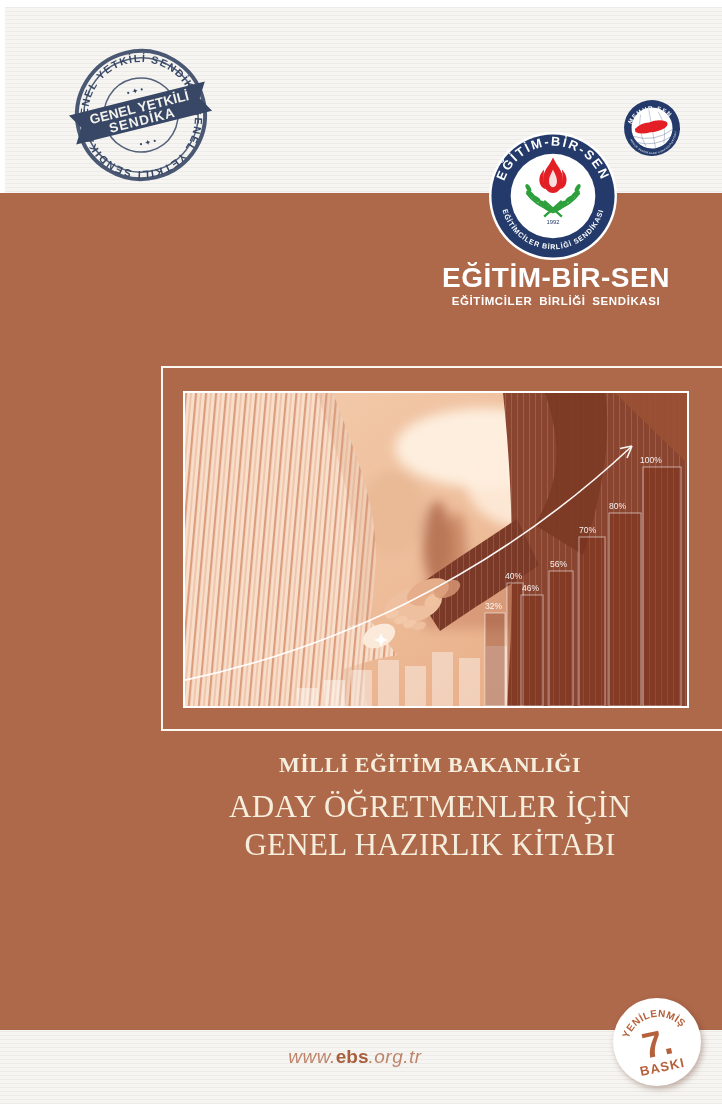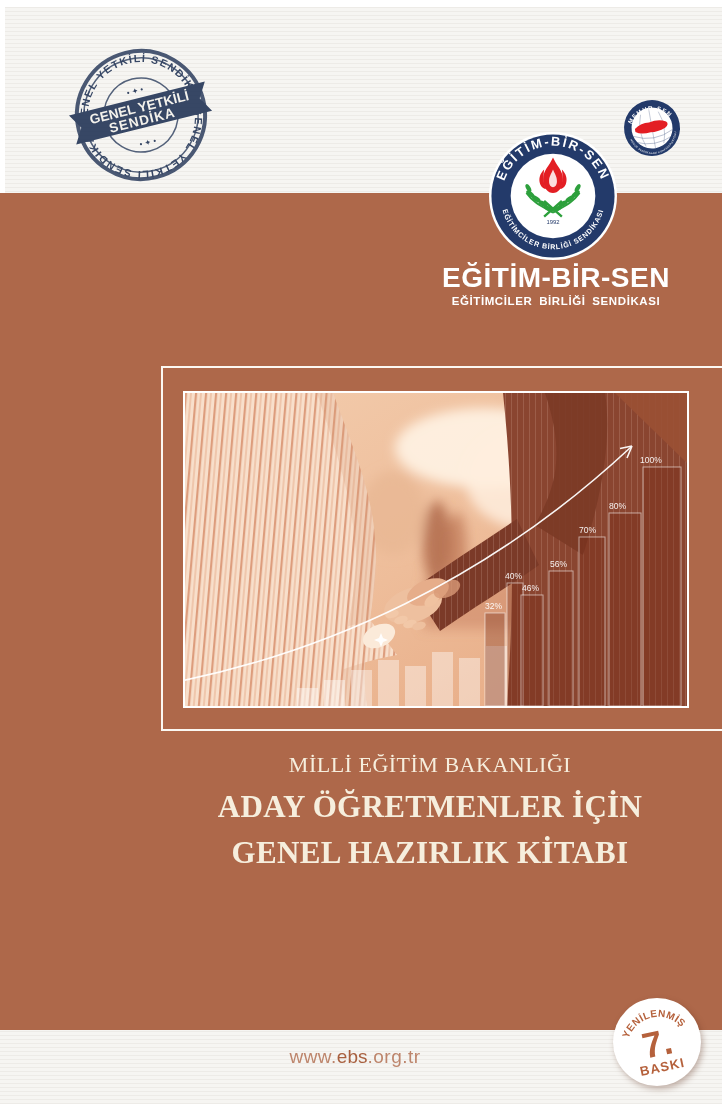--- a/index.html
+++ b/index.html
@@ -20,28 +20,28 @@
   
   .orgname{position:absolute;left:396px;top:264px;width:320px;text-align:center;color:#ffffff;}
   .orgname .main{font-size:28px;font-weight:bold;letter-spacing:.5px;line-height:28px;}
   .orgname .sub{font-size:11.5px;font-weight:bold;letter-spacing:.6px;margin-top:3px;word-spacing:3px;}
   
   .frame-outline{position:absolute;left:161px;top:366px;width:580px;height:365px;border:2px solid #fbf8f2;box-sizing:border-box;}
   .photo{position:absolute;left:183px;top:391px;width:506px;height:317px;border:2px solid #ffffff;box-sizing:border-box;}
   .photo svg{display:block;width:100%;height:100%;}
   
   .title-block{position:absolute;left:138px;top:752px;width:584px;text-align:center;color:#f6eedd;font-family:"Liberation Serif",serif;}
-  .title-block .kicker{font-size:22px;font-weight:400;letter-spacing:.5px;margin-bottom:10px;}
-  .title-block .big{font-size:31px;font-weight:700;line-height:38px;letter-spacing:.3px;margin-top:8px;}
+  .title-block .kicker{font-size:22px;font-weight:700;letter-spacing:.5px;margin-bottom:10px;}
+  .title-block .big{font-size:31px;font-weight:400;line-height:38px;letter-spacing:.3px;}
   
   .badge{position:absolute;left:611px;top:996px;width:92px;height:92px;filter:drop-shadow(2px 3px 3px rgba(90,40,20,.35));}
   
   .footer-url{position:absolute;left:0;top:1046px;width:710px;text-align:center;font-size:19px;color:#b06a4b;letter-spacing:.5px;}
-  .footer-url .lite{opacity:.8;}
-  .footer-url .bold{font-weight:normal;color:#a85f3e;letter-spacing:0;text-align:right;}
+  .footer-url .lite{opacity:.8;font-style:italic;}
+  .footer-url .bold{font-weight:bold;color:#a85f3e;letter-spacing:0;text-align:right;}
 </style>
 </head>
 <body>
 
 <div class="page">
 
   <div class="page-edge-left"></div>
   <div class="page-edge-top"></div>
   <div class="brown-block"></div>
 

